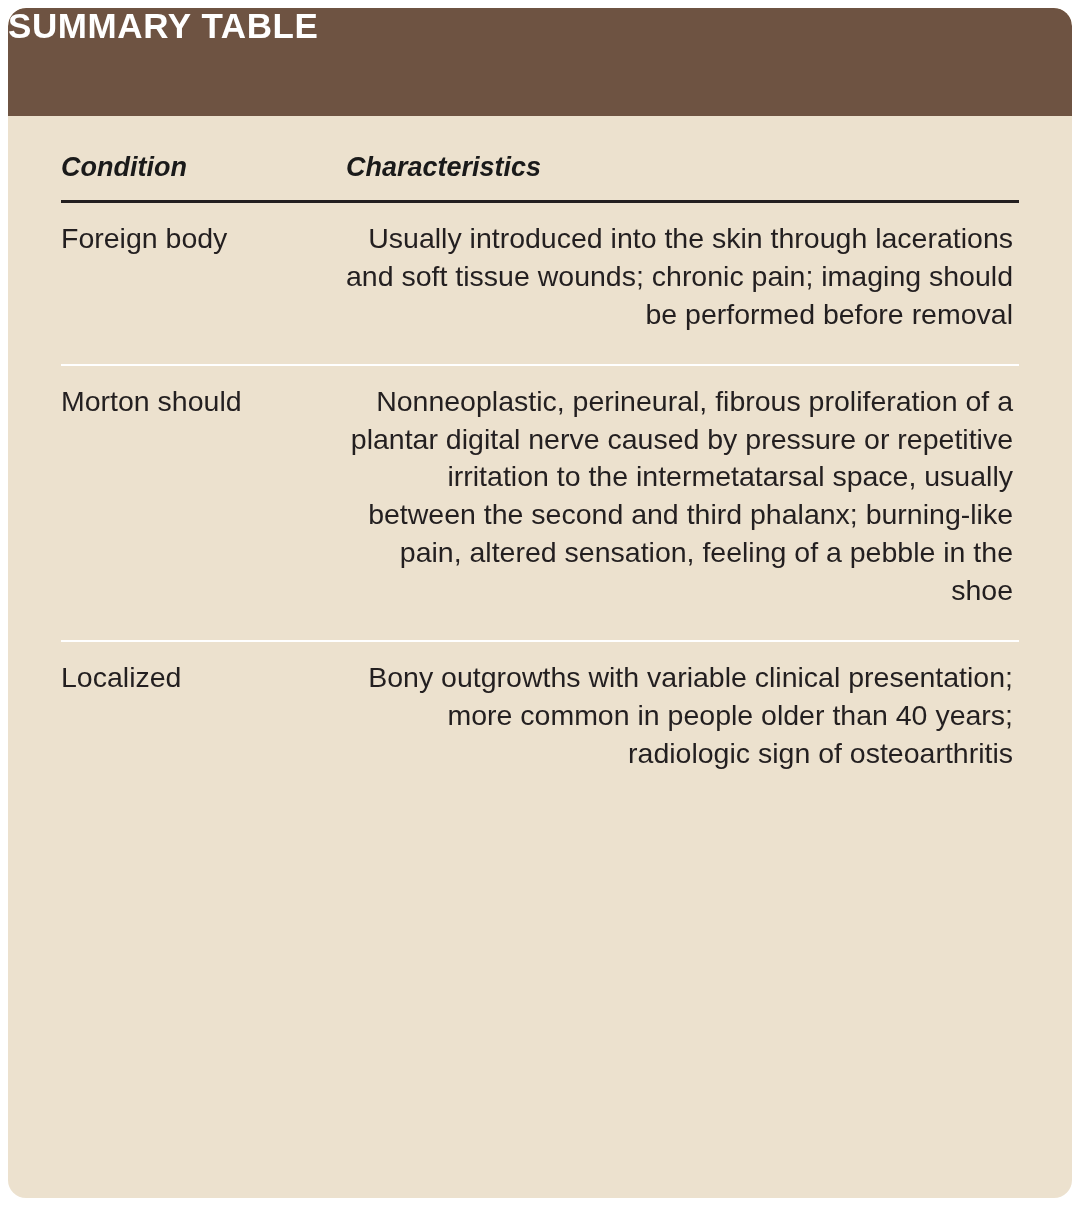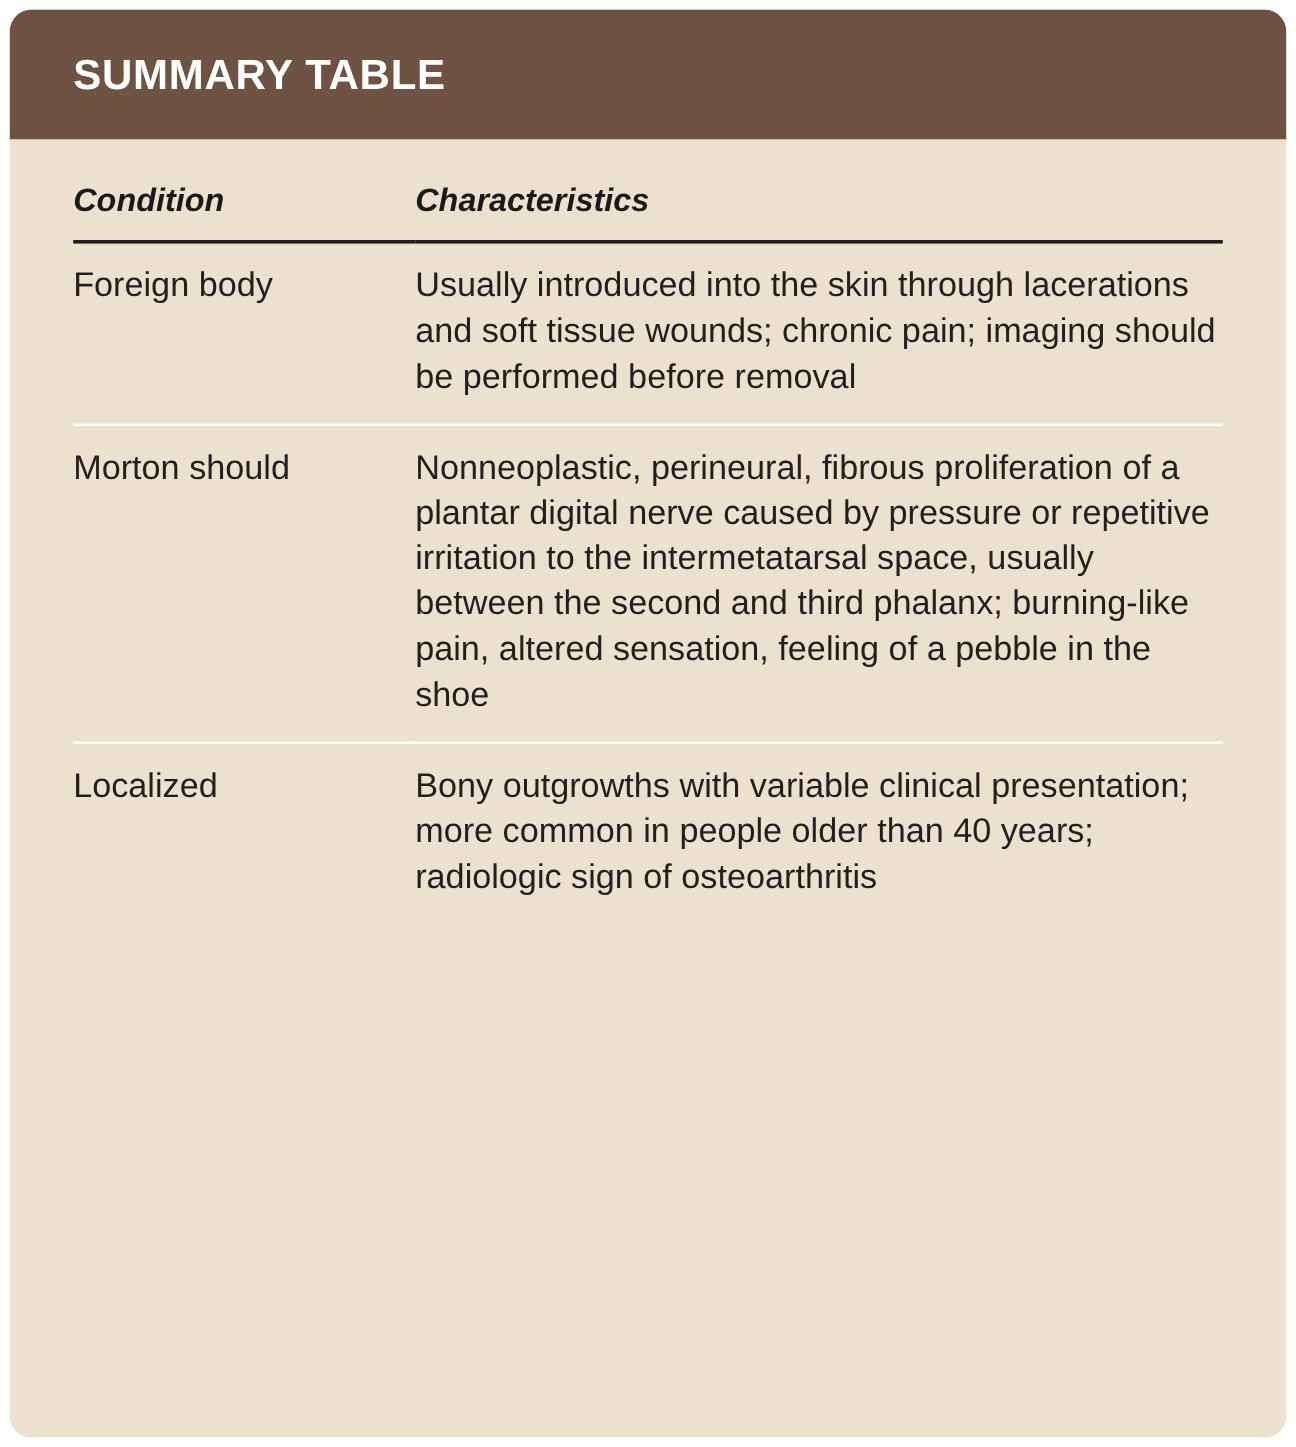--- a/index.html
+++ b/index.html
@@ -25,22 +25,20 @@
     overflow: hidden;
     box-sizing: border-box;
   }
 
   .card-header {
     height: 108px;
     background: #6e5342;
     border-top-left-radius: 18px;
     border-top-right-radius: 18px;
     display: flex;
-    align-items: center;
-    padding-left: 53px;
     box-sizing: border-box;
   }
 
   .card-header-title {
     color: #ffffff;
     font-size: 35px;
     font-weight: bold;
     letter-spacing: 0.6px;
     line-height: 1;
   }
@@ -67,36 +65,37 @@
     padding: 0 0 17px 0;
     vertical-align: bottom;
     border-bottom: 3px solid #231f20;
     font-style: italic;
   }
 
   table.summary-table tbody td {
     font-size: 28.5px;
     color: #231f20;
     line-height: 1.33;
-    padding: 17px 0 19px 0;
+    padding: 17px 0 30px 0;
     vertical-align: top;
     border-bottom: 2px solid #ffffff;
   }
 
   table.summary-table tbody tr:last-child td {
     border-bottom: none;
   }
 
   table.summary-table tbody td.cell-condition {
     padding-right: 20px;
   }
 
   table.summary-table tbody td.cell-characteristics {
     padding-right: 6px;
     hyphens: manual;
+    text-align: right;
   }
 </style>
 </head>
 <body>
 
 <div class="summary-card">
 
   <div class="card-header">
     <div class="card-header-title">SUMMARY TABLE</div>
   </div>

